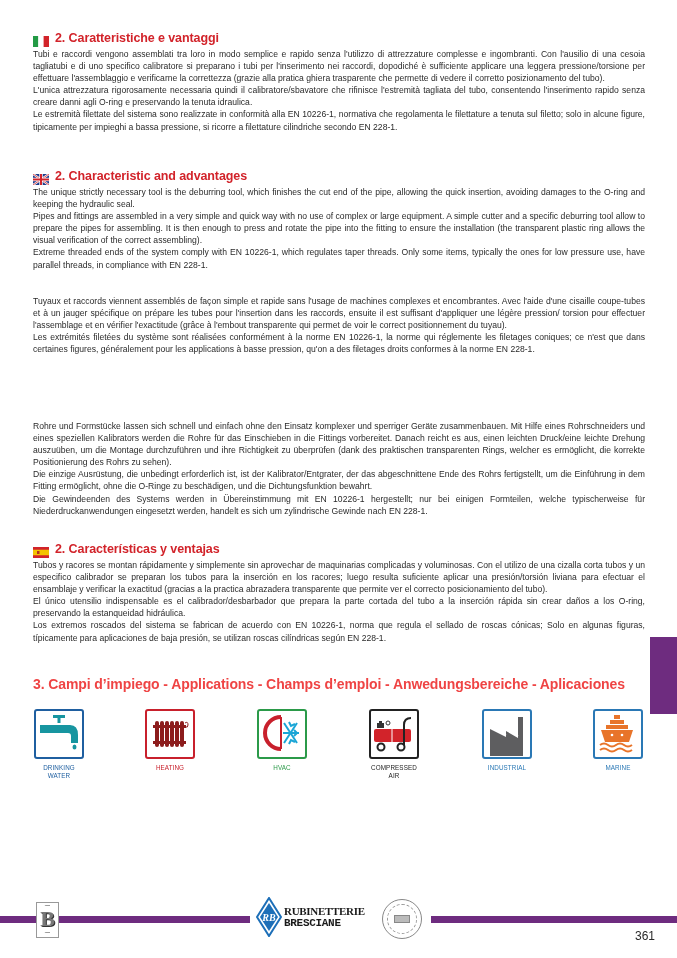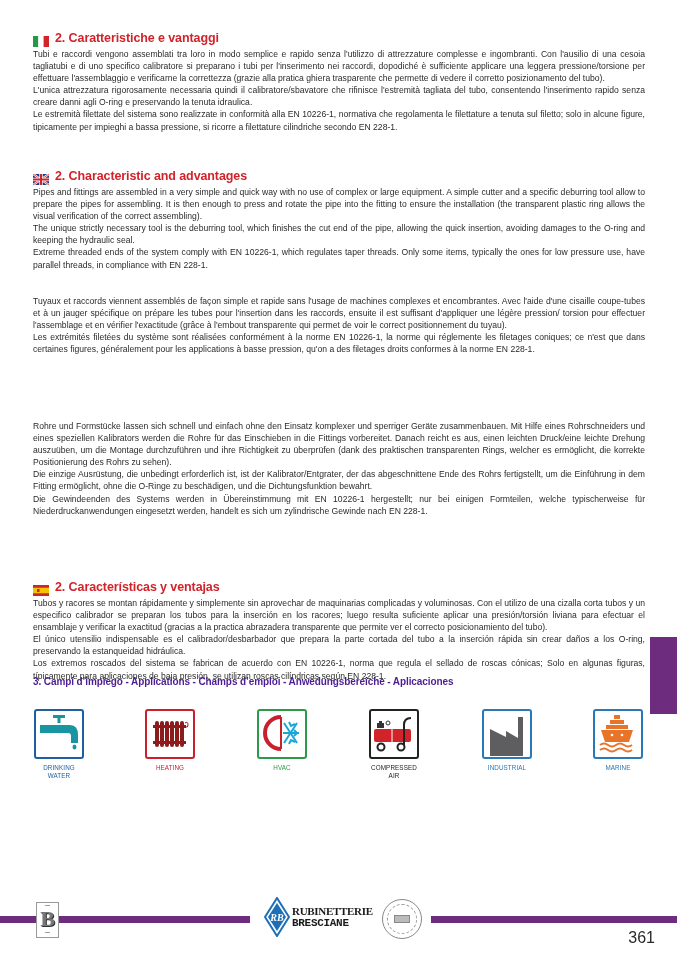--- a/index.html
+++ b/index.html
@@ -3,26 +3,26 @@
 <meta charset="utf-8">
 <style>
   html, body { margin:0; padding:0; background:#ffffff; }
   body { width:677px; height:958px; position:relative; overflow:hidden; font-family:"Liberation Sans", sans-serif; color:#2a2a2a; }
   .section { position:absolute; left:33px; width:612px; }
   .heading { display:flex; align-items:center; height:16px; margin:0; }
   .heading .title { font-family:"Liberation Sans", sans-serif; font-weight:bold; font-size:12.5px; color:#d2232a; margin-left:6px; letter-spacing:-0.1px; }
   .flag { width:16px; height:11px; display:inline-block; position:relative; flex:0 0 auto; }
   .body-text { font-size:8.6px; line-height:12.1px; color:#2a2a2a; text-align:justify; margin-top:2px; }
   .body-text p { margin:0; }
-  .apps-title { position:absolute; left:33px; top:676px; font-weight:bold; font-size:10px; color:#4c1d95; letter-spacing:-0.1px; }
+  .apps-title { position:absolute; left:33px; top:676px; font-weight:bold; font-size:14px; color:#ef4444; letter-spacing:-0.1px; }
   .icon-box { position:absolute; top:709px; width:50px; height:50px; box-sizing:border-box; border-radius:3px; background:#fff; }
   .icon-label { position:absolute; top:764px; width:80px; text-align:center; font-size:6.3px; line-height:8px; letter-spacing:0.1px; }
   .tab { position:absolute; left:650px; top:637px; width:27px; height:77px; background:#6e2c7f; }
   .footer-bar { position:absolute; height:7px; background:#6e2c7f; }
-  .page-num { position:absolute; right:22px; top:929px; font-size:16px; color:#2a2a2a; }
+  .page-num { position:absolute; right:22px; top:929px; font-size:12px; color:#2a2a2a; }
 </style>
 </head>
 <body>
 
 <div class="section" style="top:30px;">
   <div class="heading">
     <span class="flag">
       <svg width="16" height="11">
           <rect x="0" y="0" width="5.4" height="11" fill="#239a45"></rect>
           <rect x="5.3" y="0" width="5.4" height="11" fill="#ffffff"></rect>
@@ -47,42 +47,42 @@
           <path d="M0,0 L16,11 M16,0 L0,11" stroke="#d2232a" stroke-width="0.8"></path>
           <rect x="6.3" y="0" width="3.4" height="11" fill="#fff"></rect>
           <rect x="0" y="3.8" width="16" height="3.4" fill="#fff"></rect>
           <rect x="7" y="0" width="2" height="11" fill="#d2232a"></rect>
           <rect x="0" y="4.5" width="16" height="2" fill="#d2232a"></rect>
         </svg>
     </span>
     <span class="title">2. Characteristic and advantages</span>
   </div>
   <div class="body-text">
+    <p>The unique strictly necessary tool is the deburring tool, which finishes the cut end of the pipe, allowing the quick insertion, avoiding damages to the O-ring and keeping the hydraulic seal.</p>
     <p>Pipes and fittings are assembled in a very simple and quick way with no use of complex or large equipment. A simple cutter and a specific deburring tool allow to prepare the pipes for assembling. It is then enough to press and rotate the pipe into the fitting to ensure the installation (the transparent plastic ring allows the visual verification of the correct assembling).</p>
-    <p>The unique strictly necessary tool is the deburring tool, which finishes the cut end of the pipe, allowing the quick insertion, avoiding damages to the O-ring and keeping the hydraulic seal.</p>
     <p>Extreme threaded ends of the system comply with EN 10226-1, which regulates taper threads. Only some items, typically the ones for low pressure use, have parallel threads, in compliance with EN 228-1.</p>
   </div>
 </div>
 
 <div class="section" style="top:293px;">
   <div class="body-text">
     <p>Tuyaux et raccords viennent assemblés de façon simple et rapide sans l'usage de machines complexes et encombrantes. Avec l'aide d'une cisaille coupe-tubes et à un jauger spécifique on prépare les tubes pour l'insertion dans les raccords, ensuite il est suffisant d'appliquer une légère pression/ torsion pour effectuer l'assemblage et en vérifier l'exactitude (grâce à l'embout transparente qui permet de voir le correct positionnement du tuyau).</p>
     <p>Les extrémités filetées du système sont réalisées conformément à la norme EN 10226-1, la norme qui réglemente les filetages coniques; ce n'est que dans certaines figures, généralement pour les applications à basse pression, qu'on a des filetages droits conformes à la norme EN 228-1.</p>
   </div>
 </div>
 
 <div class="section" style="top:418px;">
   <div class="body-text">
     <p>Rohre und Formstücke lassen sich schnell und einfach ohne den Einsatz komplexer und sperriger Geräte zusammenbauen. Mit Hilfe eines Rohrschneiders und eines speziellen Kalibrators werden die Rohre für das Einschieben in die Fittings vorbereitet. Danach reicht es aus, einen leichten Druck/eine leichte Drehung auszuüben, um die Montage durchzuführen und ihre Richtigkeit zu überprüfen (dank des praktischen transparenten Rings, welcher es ermöglicht, die korrekte Positionierung des Rohrs zu sehen).</p>
     <p>Die einzige Ausrüstung, die unbedingt erforderlich ist, ist der Kalibrator/Entgrater, der das abgeschnittene Ende des Rohrs fertigstellt, um die Einführung in dem Fitting ermöglicht, ohne die O-Ringe zu beschädigen, und die Dichtungsfunktion bewahrt.</p>
     <p>Die Gewindeenden des Systems werden in Übereinstimmung mit EN 10226-1 hergestellt; nur bei einigen Formteilen, welche typischerweise für Niederdruckanwendungen eingesetzt werden, handelt es sich um zylindrische Gewinde nach EN 228-1.</p>
   </div>
 </div>
 
-<div class="section" style="top:579px;">
+<div class="section" style="top:541px;">
   <div class="heading">
     <span class="flag">
       <svg width="16" height="11">
           <rect x="0" y="0" width="16" height="11" fill="#d2232a"></rect>
           <rect x="0" y="2.75" width="16" height="5.5" fill="#f4c300"></rect>
           <rect x="4" y="4" width="2.5" height="3" fill="#b5331f"></rect>
         </svg>
     </span>
     <span class="title">2. Características y ventajas</span>
   </div>
@@ -194,21 +194,21 @@
 
 <div class="footer-bar" style="left:0; top:916px; width:250px;"></div>
 <div class="footer-bar" style="left:431px; top:916px; width:246px;"></div>
 
 <div style="position:absolute; left:36px; top:902px; width:23px; height:36px; background:#fff; border:1px solid #999; box-sizing:border-box; text-align:center;">
   <div style="font-size:3px; line-height:5px; color:#555;">▪▪▪▪▪</div>
   <div style="font-family:'Liberation Serif', serif; font-weight:bold; font-size:22px; line-height:22px; color:#777; text-shadow:1px 1px 0 #333;">B</div>
   <div style="font-size:3px; line-height:5px; color:#555;">▪▪▪▪▪</div>
 </div>
 
-<div style="position:absolute; left:256px; top:897px; width:120px; height:40px;margin-left:8px;">
+<div style="position:absolute; left:256px; top:897px; width:120px; height:40px;">
   <svg width="26" height="40" viewBox="0 0 26 40" style="position:absolute; left:0; top:0;">
     <path d="M13,1 L25,20 L13,39 L1,20 Z" fill="#fff" stroke="#1d6fb8" stroke-width="2"></path>
     <path d="M13,6 L22,20 L13,34 L4,20 Z" fill="#1d6fb8"></path>
     <text x="13" y="24" font-family="Liberation Serif, serif" font-style="italic" font-weight="bold" font-size="10" fill="#fff" text-anchor="middle">RB</text>
   </svg>
   <div style="position:absolute; left:28px; top:8px; font-family:Liberation Serif, serif; font-weight:bold; font-size:11px; line-height:12px; color:#1a1a1a; letter-spacing:-0.3px;">RUBINETTERIE</div>
   <div style="position:absolute; left:28px; top:20px; font-family:Liberation Mono, monospace; font-weight:bold; font-size:11px; line-height:12px; color:#1a1a1a; letter-spacing:-0.3px;">BRESCIANE</div>
 </div>
 
 <div style="position:absolute; left:382px; top:899px; width:40px; height:40px; border-radius:50%; border:1px solid #888; box-sizing:border-box;">

